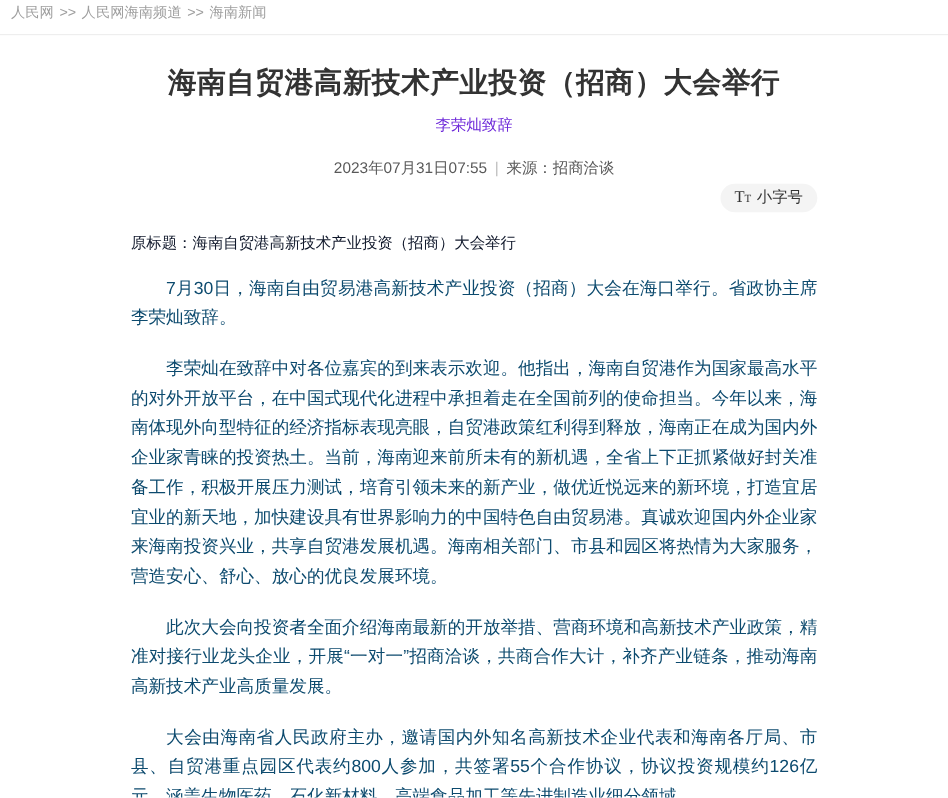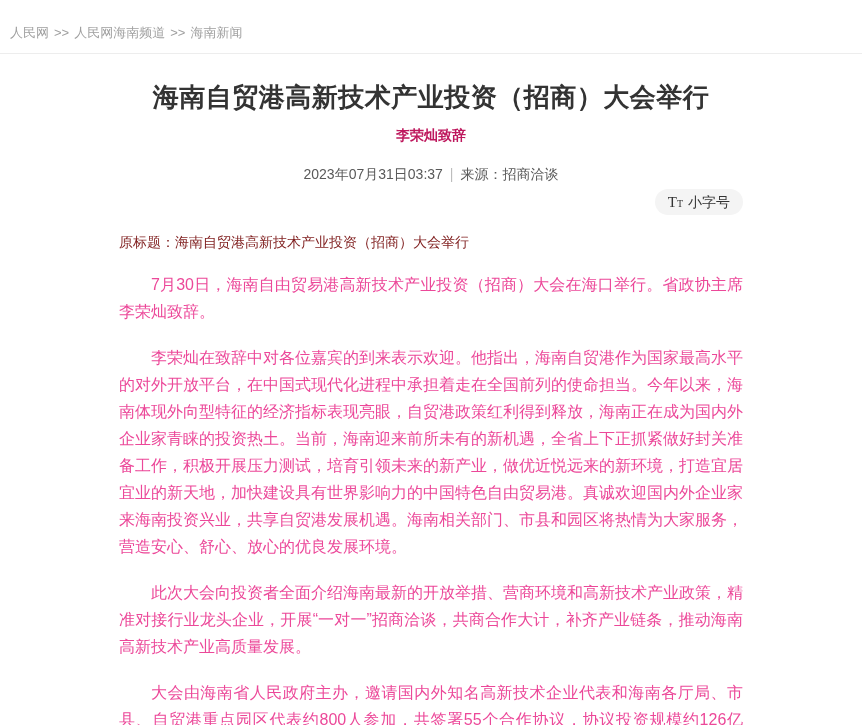--- a/index.html
+++ b/index.html
@@ -2,61 +2,61 @@
 <html lang="zh"><head>
 <meta charset="utf-8">
 <style>
   html,body{margin:0;padding:0;}
   body{
     width:862px;height:725px;background:#ffffff;
     font-family:"Liberation Sans","DejaVu Sans",sans-serif;
     color:#333;overflow:hidden;
   }
   .breadcrumb{
-    padding:24px 10px 11px;font-size:13px;color:#9f9f9f;
+    padding:2px 10px 11px;font-size:13px;color:#9f9f9f;
     border-bottom:1px solid #ededed;
   }
   .breadcrumb .crumb{color:#9f9f9f;text-decoration:none;cursor:pointer;}
   .breadcrumb .sep{margin:0 5px;color:#9f9f9f;}
   .article{width:624px;margin:0 auto;}
   .title{
     font-size:26px;font-weight:bold;color:#333;text-align:center;
     margin:27px 0 0;line-height:1.25;letter-spacing:.5px;
   }
-  .subtitle{text-align:center;color:#be185d;font-size:14px;margin-top:13px;font-weight:bold;}
+  .subtitle{text-align:center;color:#6d28d9;font-size:14px;margin-top:13px;}
   .meta{text-align:center;color:#595959;font-size:14px;margin-top:21px;}
   .meta .msep{color:#bdbdbd;margin:0 7px;}
   .meta .source-link{color:#595959;text-decoration:none;cursor:pointer;}
   .toolbar{display:flex;justify-content:flex-end;margin-top:5px;}
   .font-pill{
     background:#f4f4f4;border-radius:13px;padding:4px 13px;
     font-size:14px;color:#333;display:inline-flex;align-items:baseline;
     cursor:pointer;line-height:1.2;
   }
   .font-pill .t-big{font-size:15px;font-family:"Liberation Serif","DejaVu Serif",serif;}
   .font-pill .t-small{font-size:10px;font-family:"Liberation Serif","DejaVu Serif",serif;margin-right:5px;}
-  .original-title{font-size:14px;color:#7f1d1d;margin-top:19px;}
+  .original-title{font-size:14px;color:#0f172a;margin-top:19px;}
   .body p{
-    font-size:16px;line-height:27px;color:#ec4899;
+    font-size:16px;line-height:27px;color:#0c4a6e;
     text-indent:2em;margin:19px 0;text-align:justify;
   }
 </style>
 </head>
 <body>
 
 <div class="breadcrumb">
   <span class="crumb">人民网</span><span class="sep">&gt;&gt;</span><span class="crumb">人民网海南频道</span><span class="sep">&gt;&gt;</span><span class="crumb">海南新闻</span>
 </div>
 
 <div class="article">
   <h1 class="title">海南自贸港高新技术产业投资（招商）大会举行</h1>
   <div class="subtitle">李荣灿致辞</div>
 
   <div class="meta">
-    <span>2023年07月31日03:37</span><span class="msep">|</span><span>来源：</span><span class="source-link">招商洽谈</span>
+    <span>2023年07月31日07:55</span><span class="msep">|</span><span>来源：</span><span class="source-link">招商洽谈</span>
   </div>
 
   <div class="toolbar">
     <span class="font-pill">
       <span class="t-big">T</span>
         <span class="t-small">T</span>
         <span>小字号</span>
     </span>
   </div>
 

